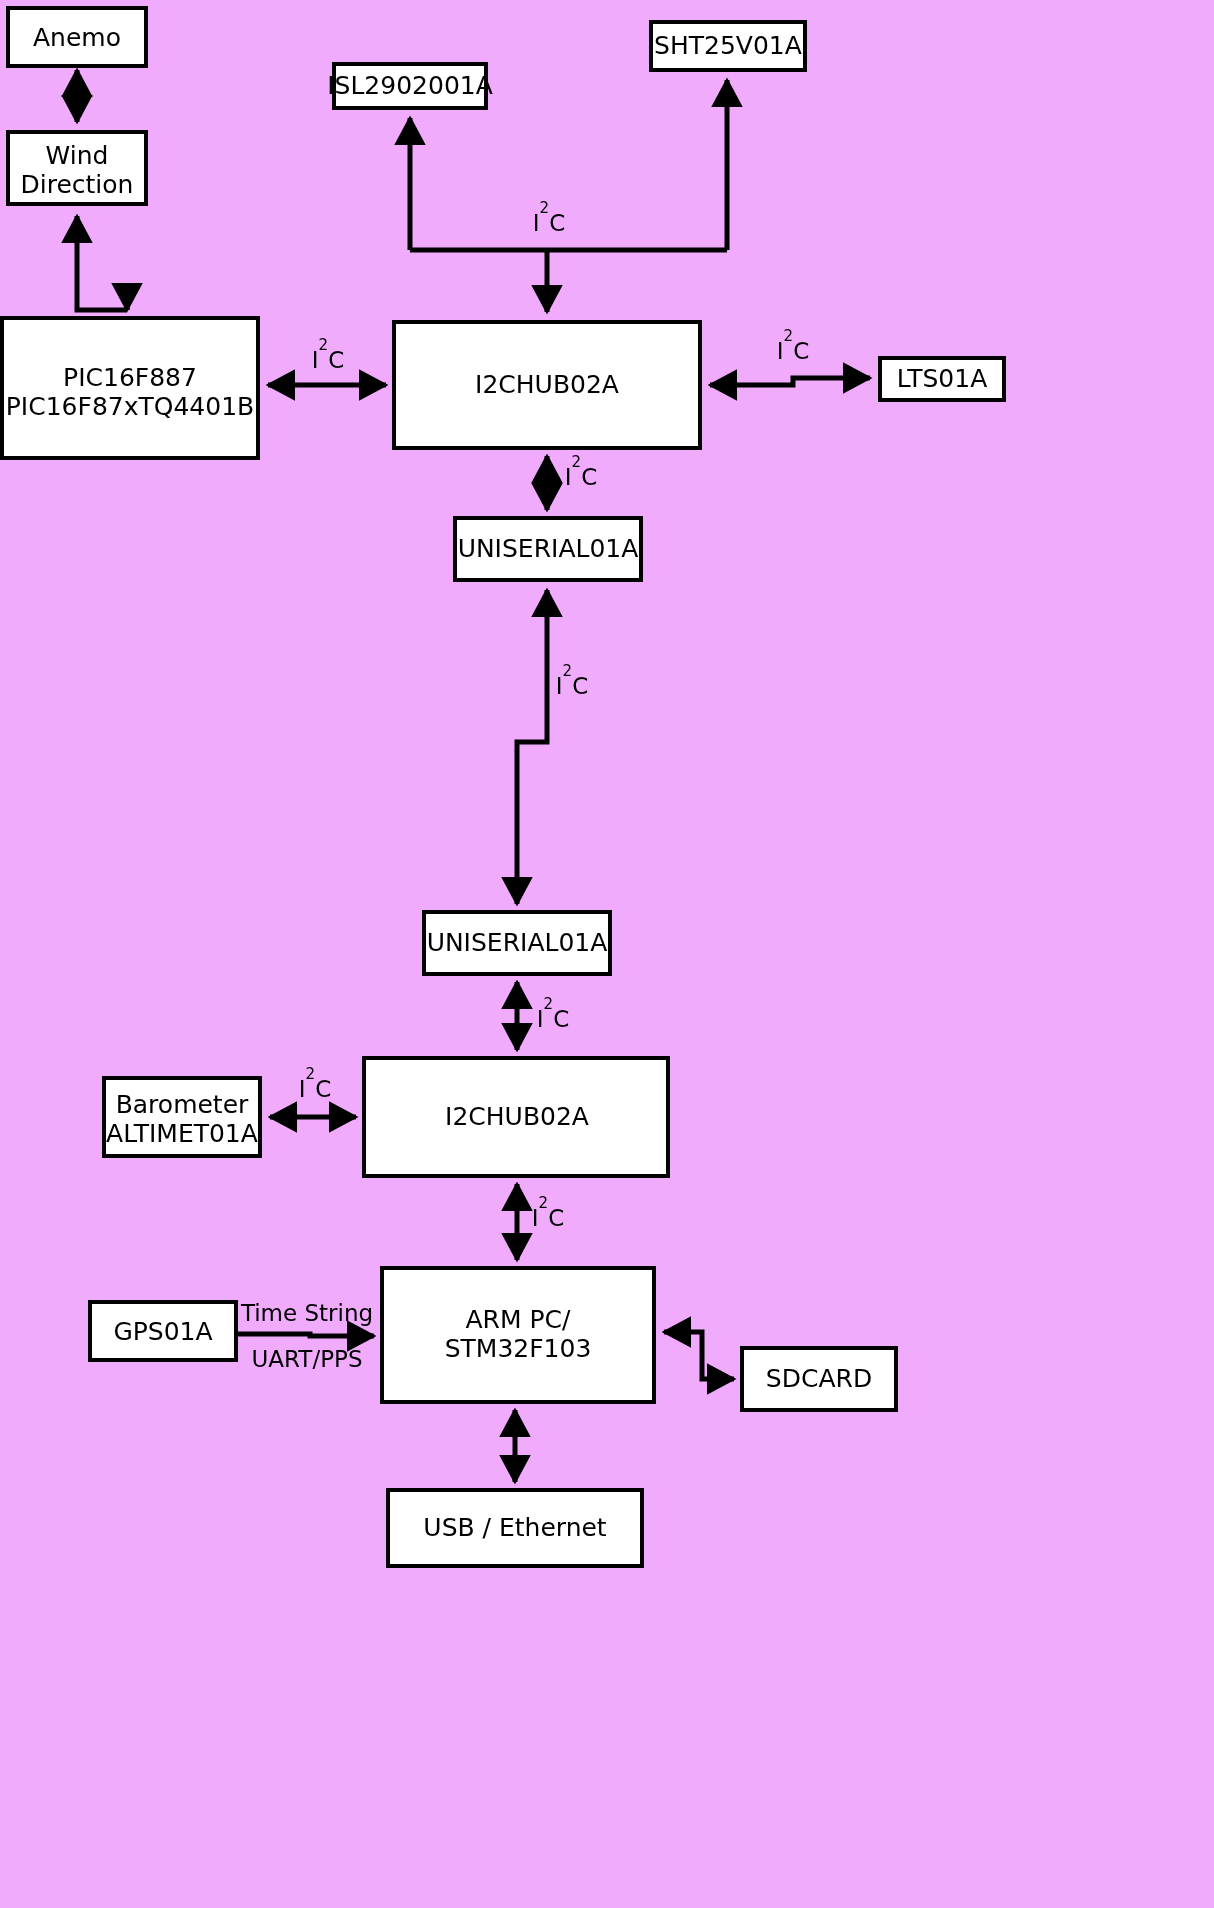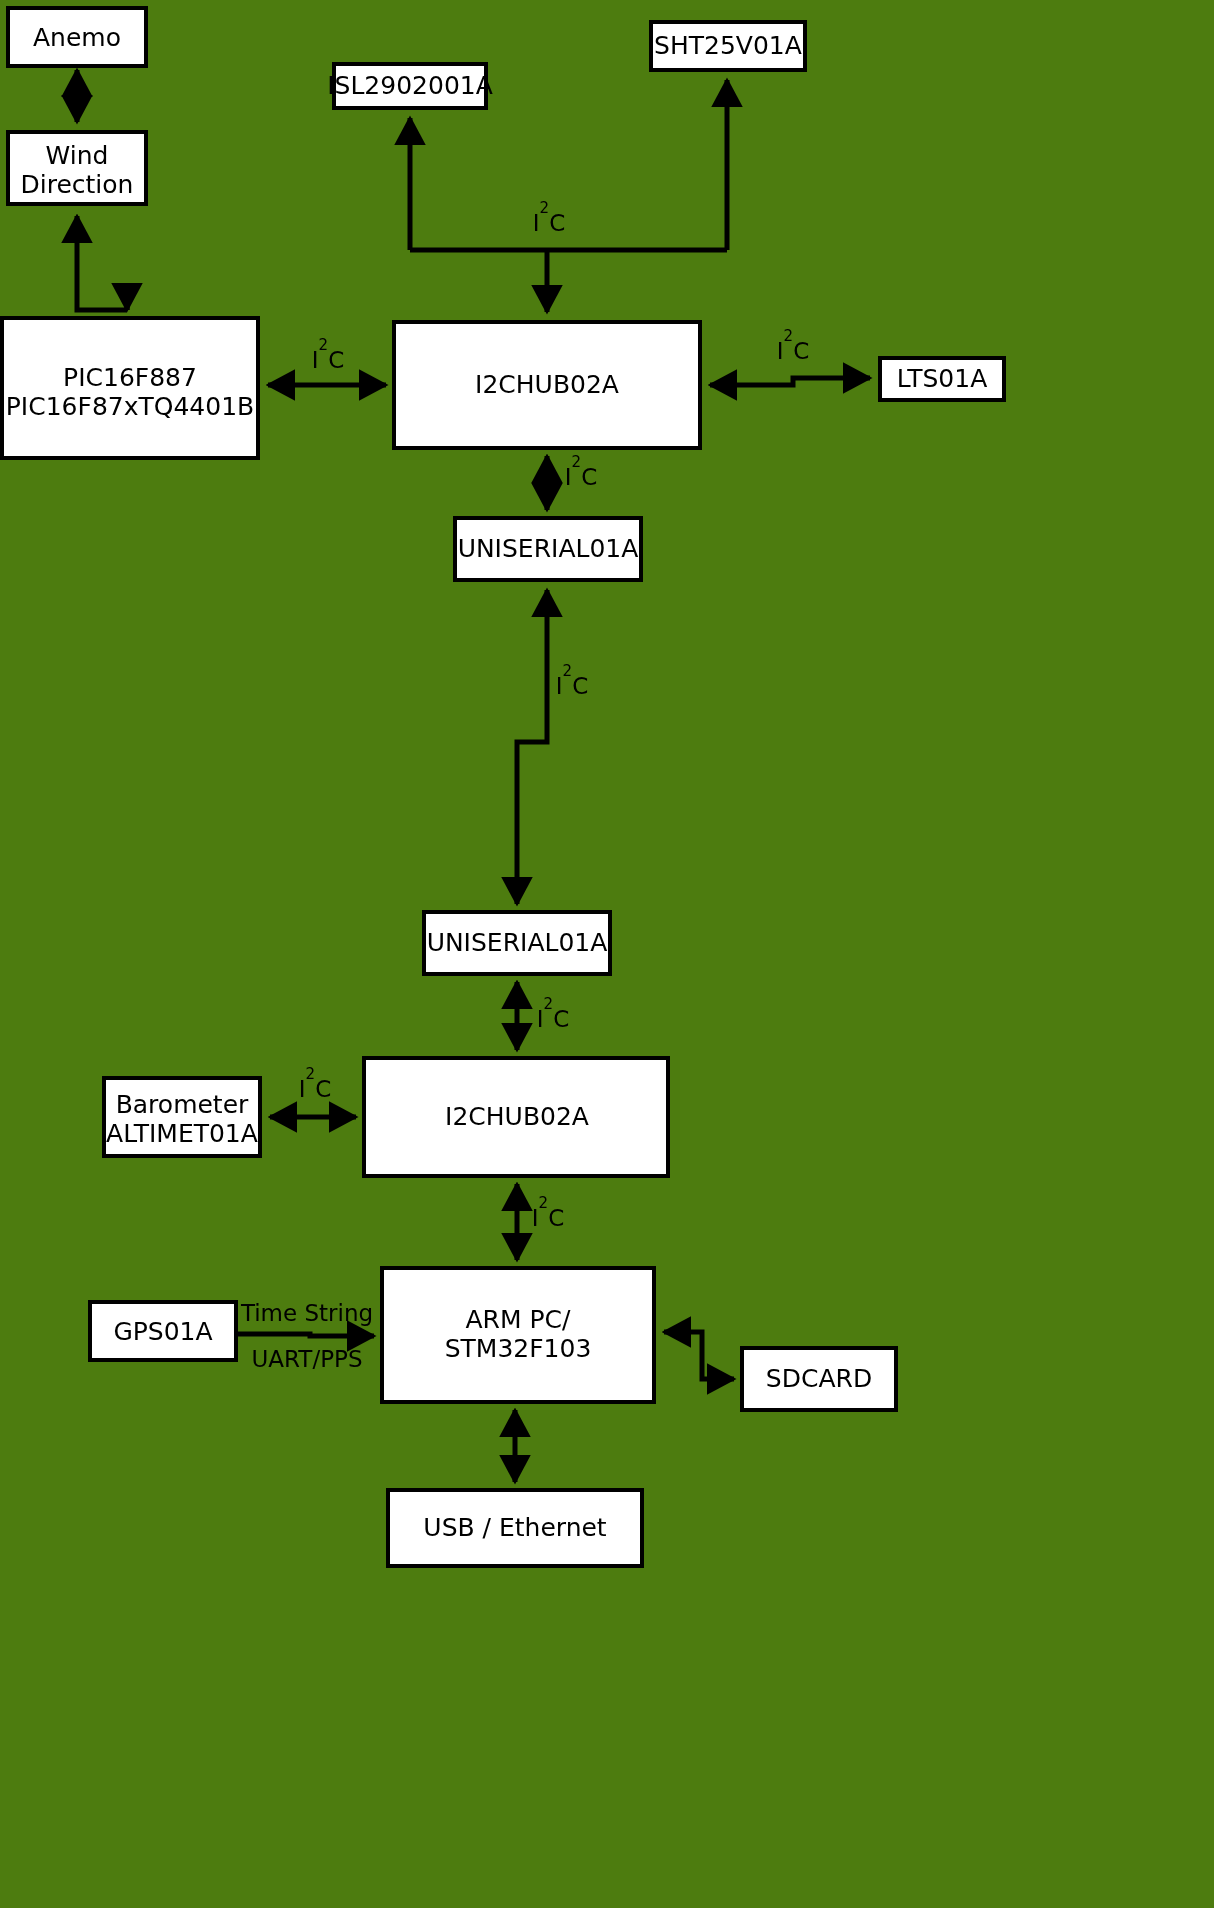--- a/index.html
+++ b/index.html
@@ -11,21 +11,21 @@
   body {
     width: 1214px;
     height: 1908px;
     font-family: "DejaVu Sans", "Liberation Sans", sans-serif;
     overflow: hidden;
   }
   #diagram-root {
     position: relative;
     width: 1214px;
     height: 1908px;
-    background: #4d7c0f;
+    background: #f0abfc;
   }
   svg#diagram-svg {
     position: absolute;
     top: 0;
     left: 0;
     width: 1214px;
     height: 1908px;
     display: block;
   }
   .node-rect {

